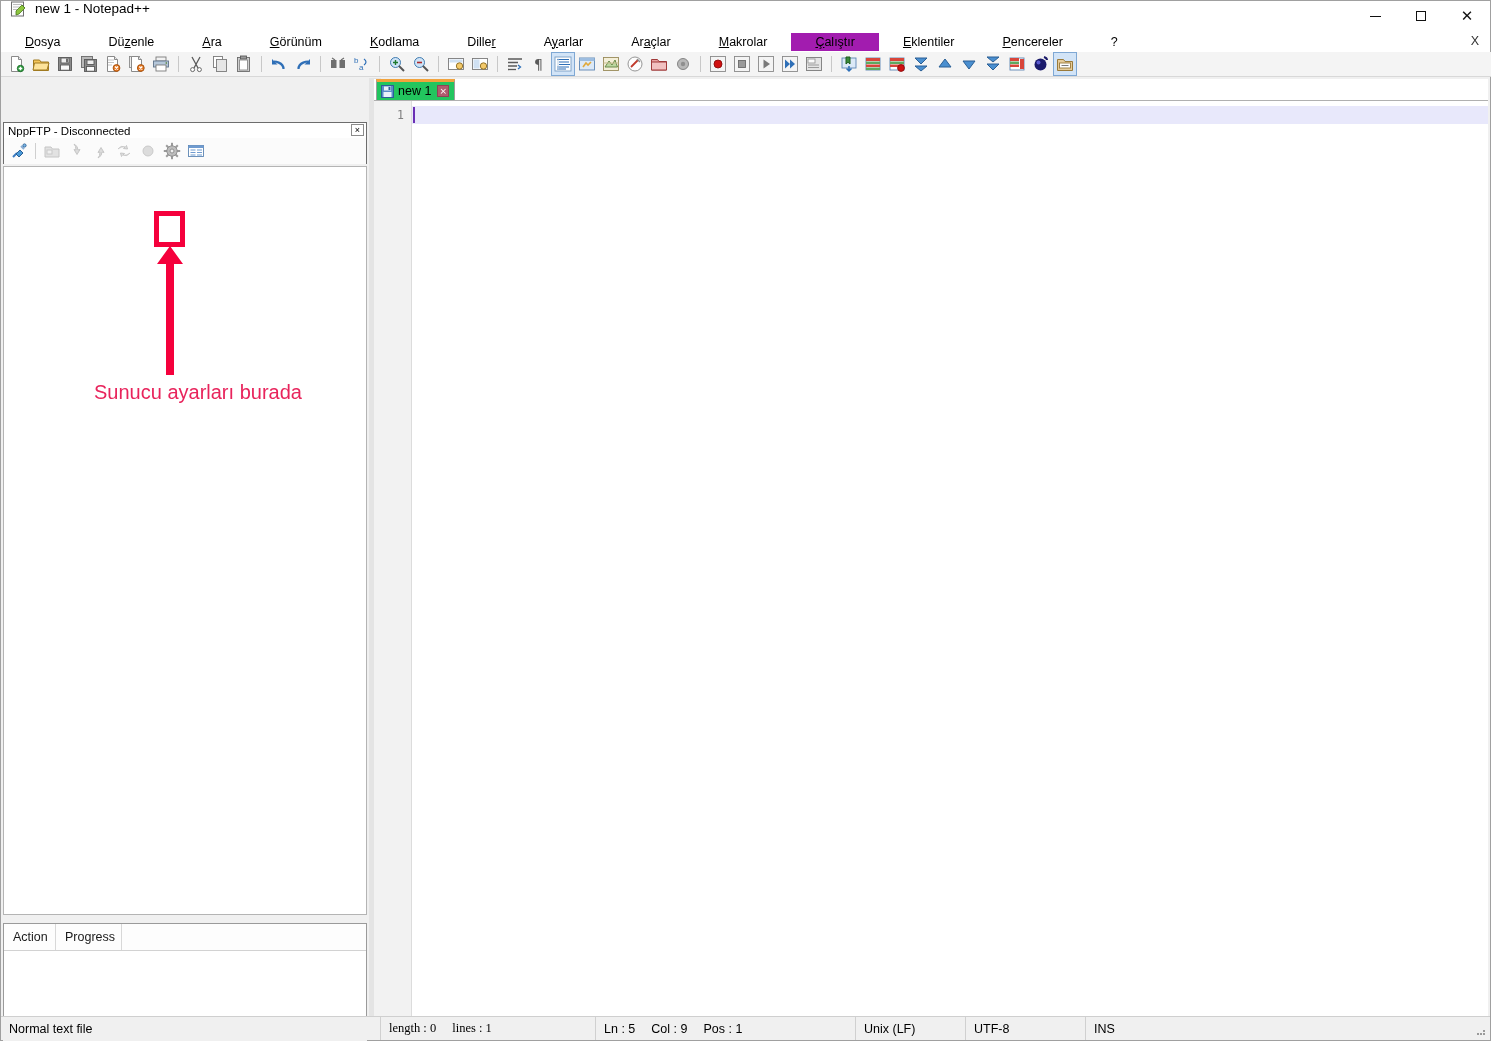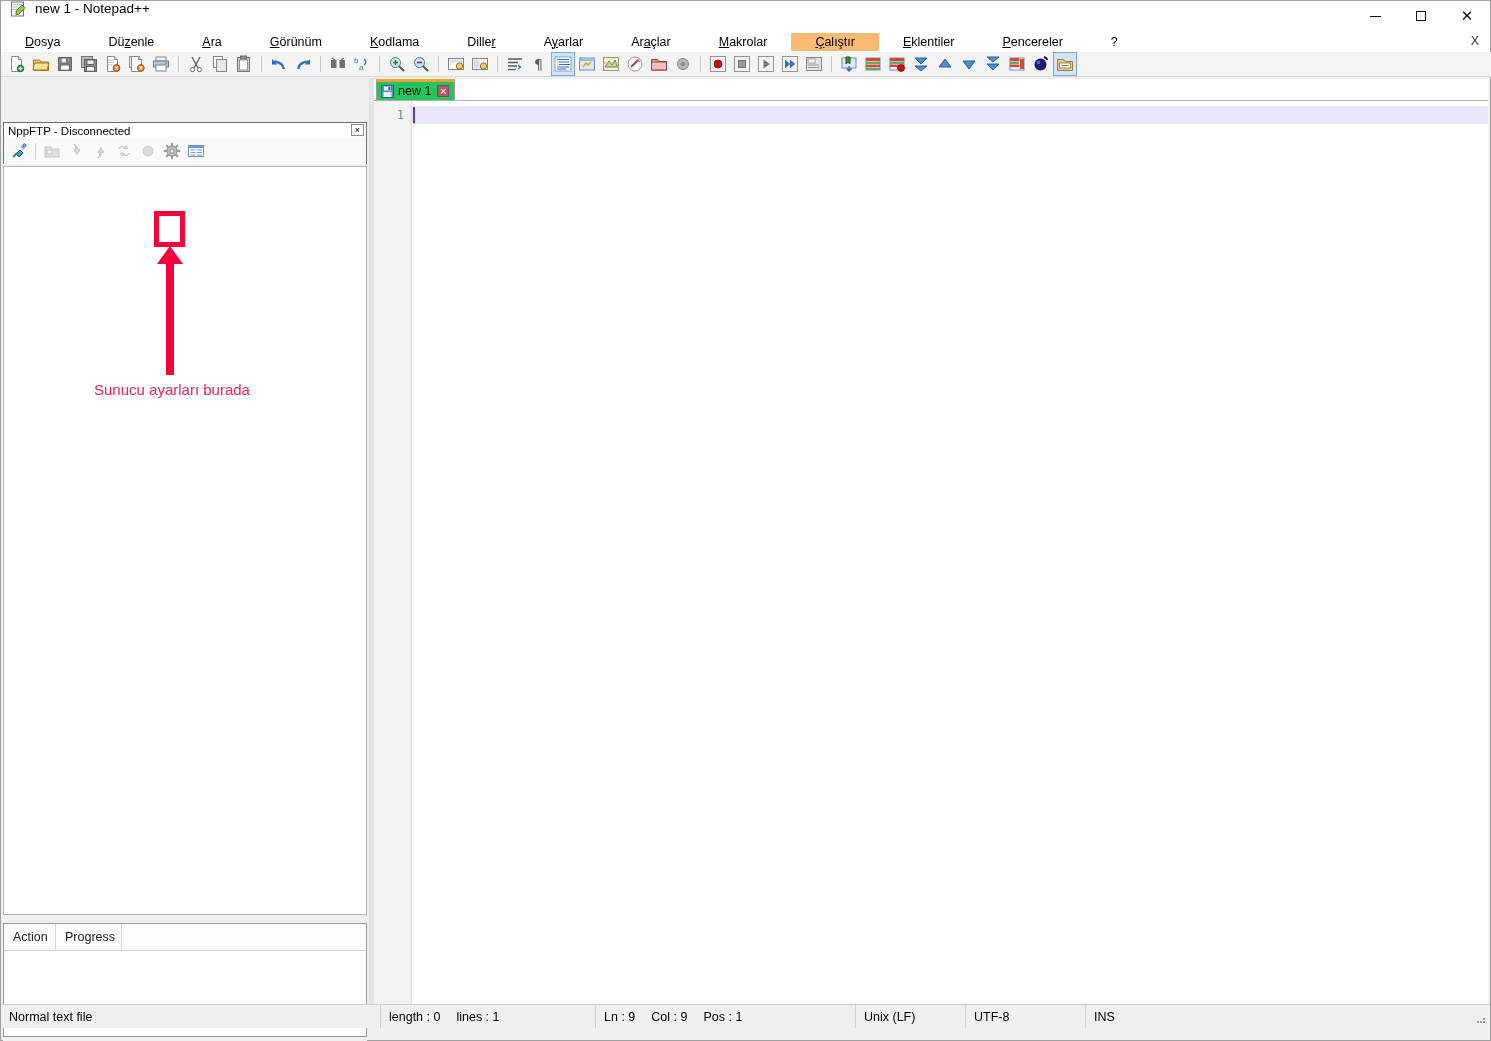--- a/index.html
+++ b/index.html
@@ -20,21 +20,21 @@
   .winbtns{position:absolute;right:0;top:0;height:30px;display:flex;}
   .winbtn{width:46px;height:30px;display:flex;align-items:center;justify-content:center;color:#111;}
   .wb-min{width:11px;height:1px;background:#111;}
   .wb-max{width:10px;height:10px;border:1px solid #111;box-sizing:border-box;}
   .wb-close{font-size:15px;line-height:1;font-family:"DejaVu Sans",sans-serif;}
 
   
   .menubar{position:absolute;left:0;top:30px;width:1489px;height:21px;background:#ffffff;display:flex;align-items:center;}
   .menuitem{font-size:12.5px;padding:2px 24px;color:#000;white-space:nowrap;font-family:"Liberation Sans",sans-serif;}
   .menuitem u{text-decoration:underline;}
-  .menuitem.active{background:#fdba74;}
+  .menuitem.active{background:#a21caf;}
   .menu-x{position:absolute;right:6px;top:2px;font-size:12.5px;color:#333;padding:1px 5px;}
 
   
   .toolbar{position:absolute;left:0;top:51px;width:1489px;height:24px;background:#f4f4f4;border-bottom:1px solid #d8d8d8;display:flex;align-items:center;padding-left:4px;}
   .tb{width:22px;height:22px;margin:0 1px;display:flex;align-items:center;justify-content:center;position:relative;flex:none;}
   .tb.sel{background:#d2e4f7;outline:1px solid #7fa8d4;}
   .tbsep{width:1px;height:16px;background:#c8c8c8;margin:0 5px;flex:none;}
   .tb svg{display:block;}
 
   
@@ -49,42 +49,42 @@
 
   .ftp-tree{position:relative;margin:2px 0 0 0;height:749px;background:#ffffff;border:1px solid #b4b4b4;box-sizing:border-box;}
 
   .ftp-queue{position:relative;margin-top:8px;height:114px;background:#ffffff;border:1px solid #9a9a9a;box-sizing:border-box;}
   .qhead{height:26px;border-bottom:1px solid #d2d2d2;display:flex;align-items:stretch;background:#fdfdfd;}
   .qcol{display:flex;align-items:center;padding-left:9px;font-size:12.5px;color:#1a1a1a;border-right:1px solid #d8d8d8;box-sizing:border-box;font-family:"Liberation Sans",sans-serif;}
 
   
   .hl-box{position:absolute;left:151px;top:89px;width:31px;height:36px;border:5px solid #f5003c;box-sizing:border-box;z-index:40;pointer-events:none;}
   .annot-arrow{position:absolute;left:150px;top:120px;width:34px;height:135px;z-index:39;}
-  .annot-text{position:absolute;left:91px;top:259px;font-size:15px;color:#e8245c;z-index:39;white-space:nowrap;font-family:"Liberation Sans",sans-serif;}
+  .annot-text{position:absolute;left:91px;top:259px;font-size:20px;color:#e8245c;z-index:39;white-space:nowrap;font-family:"Liberation Sans",sans-serif;}
 
   
   .splitter{position:absolute;left:368px;top:77px;width:12px;height:939px;background:#e4e4e4;}
 
   
   .editor-wrap{position:absolute;left:373px;top:78px;right:2px;height:938px;background:#ffffff;}
   .tabbar{position:relative;height:21px;background:#ffffff;border-bottom:1px solid #b0b0b0;}
   .tab{position:absolute;left:2px;top:0;height:21px;display:flex;align-items:center;background:#22c55e;border:1px solid #9c9c9c;border-top:3px solid #f2a33c;border-bottom:none;box-sizing:border-box;padding:0 5px 0 4px;}
   .tab-icon{width:13px;height:13px;margin-right:4px;flex:none;}
   .tab-label{font-size:12.5px;color:#000;font-family:"Liberation Sans",sans-serif;}
   .tab-close{width:12px;height:12px;margin-left:6px;background:#b05b6d;border:1px solid #8d4455;box-sizing:border-box;display:flex;align-items:center;justify-content:center;color:#fff;font-size:9px;line-height:1;font-family:"DejaVu Sans",sans-serif;}
 
   .editor-body{position:relative;height:917px;background:#ffffff;display:flex;}
   .gutter{width:38px;background:#f2f2f2;border-right:1px solid #dcdcdc;box-sizing:border-box;}
   .lineno{text-align:right;padding-right:7px;font-family:"DejaVu Sans Mono",monospace;font-size:11.5px;color:#808080;line-height:18px;height:18px;margin-top:5px;}
   .text-area{flex:1;position:relative;}
   .curline{position:absolute;left:0;top:5px;right:0;height:18px;background:#e8e8fb;}
   .caret{position:absolute;left:1px;top:6px;width:2px;height:16px;background:#6a2fb5;}
 
   
-  .statusbar{position:absolute;left:0;bottom:12px;width:1489px;height:23px;background:#f0f0f0;border-top:1px solid #cfcfcf;display:flex;align-items:stretch;}
+  .statusbar{position:absolute;left:0;bottom:0;width:1489px;height:23px;background:#f0f0f0;border-top:1px solid #cfcfcf;display:flex;align-items:stretch;}
   .sb{display:flex;align-items:center;padding-left:8px;font-size:12.5px;color:#000;border-right:1px solid #d0d0d0;box-sizing:border-box;font-family:"Liberation Sans",sans-serif;}
   .sb span.sub{margin-right:16px;}
   .sb.last{border-right:none;}
   .grip{position:absolute;right:3px;bottom:3px;width:12px;height:12px;}
 </style>
 </head>
 <body>
 
 <div id="app">
 
@@ -533,26 +533,26 @@
       </div>
       <div class="text-area">
         <div class="curline"></div>
         <div class="caret"></div>
       </div>
     </div>
   </div>
 
   <div class="statusbar">
     <div class="sb" style="width:380px;">Normal text file</div>
-    <div class="sb" style="width:215px;">
+    <div class="sb" style="width:215px;font-family:Liberation Serif, serif;">
       <span class="sub">length : 0</span>
       <span>lines : 1</span>
     </div>
     <div class="sb" style="width:260px;">
-      <span class="sub">Ln : 9</span>
+      <span class="sub">Ln : 5</span>
       <span class="sub">Col : 9</span>
       <span>Pos : 1</span>
     </div>
     <div class="sb" style="width:110px;">Unix (LF)</div>
     <div class="sb" style="width:120px;">UTF-8</div>
     <div class="sb last" style="width:60px;">INS</div>
     <svg class="grip" viewBox="0 0 12 12">
       <g fill="#9a9a9a">
         <rect x="8" y="8" width="2" height="2"></rect>
           <rect x="5" y="8" width="2" height="2"></rect>

